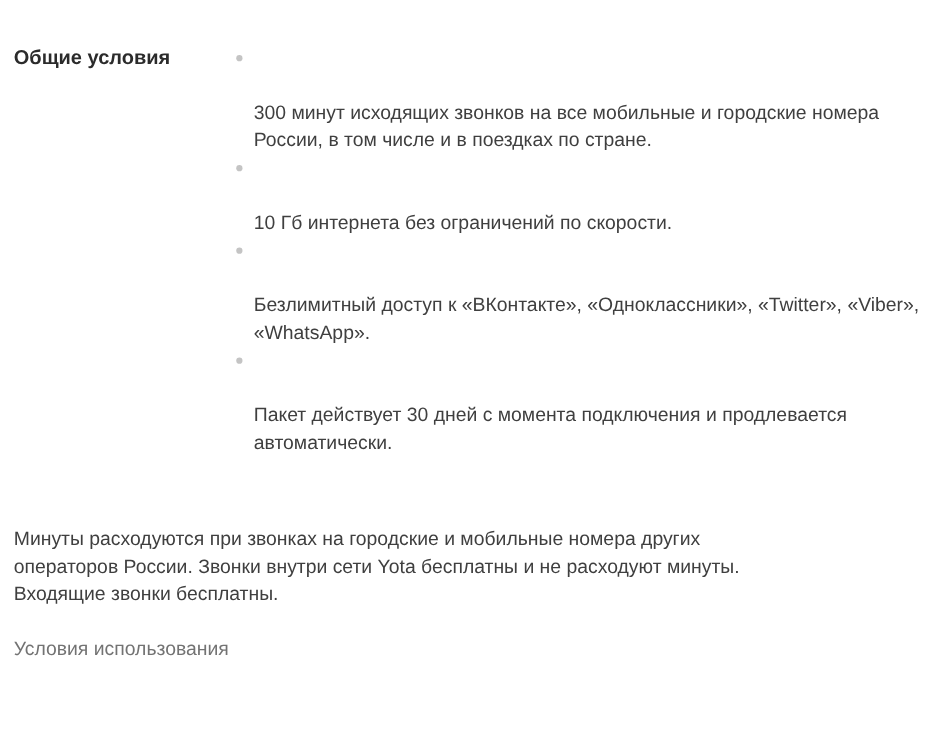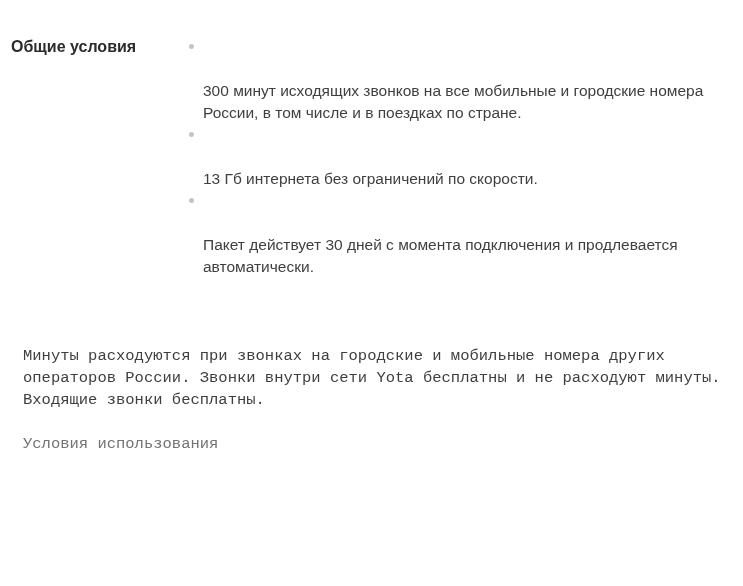--- a/index.html
+++ b/index.html
@@ -37,23 +37,22 @@
     font-weight: 700;
     color: #2b2b2b;
     line-height: 22px;
   }
   .section-body {
     flex: 1;
     padding-right: 6px;
     min-width: 0;
   }
   .section-body p {
-    margin: 12px;
+    margin: 0;
     white-space: pre-line;
-    font-family: Liberation Mono, monospace;
   }
   .subheading {
     margin-top: 22px !important;
     color: #737373;
   }
   ul.cond-list {
     margin: 0;
     padding: 0;
     list-style: none;
   }
@@ -81,21 +80,26 @@
     <div class="section-heading">Общие условия</div>
     <div class="section-body">
       <ul class="cond-list">
         <li>
           <span class="dot"></span>
           <span>300 минут исходящих звонков на все мобильные и городские номера
 России, в том числе и в поездках по стране.</span>
         </li>
         <li>
           <span class="dot"></span>
-          <span>13 Гб интернета без ограничений по скорости.</span>
+          <span>10 Гб интернета без ограничений по скорости.</span>
+        </li>
+        <li>
+          <span class="dot"></span>
+          <span>Безлимитный доступ к «ВКонтакте», «Одноклассники», «Twitter», «Viber»,
+«WhatsApp».</span>
         </li>
         <li>
           <span class="dot"></span>
           <span>Пакет действует 30 дней с момента подключения и продлевается
 автоматически.</span>
         </li>
       </ul>
     </div>
   </div>
 

